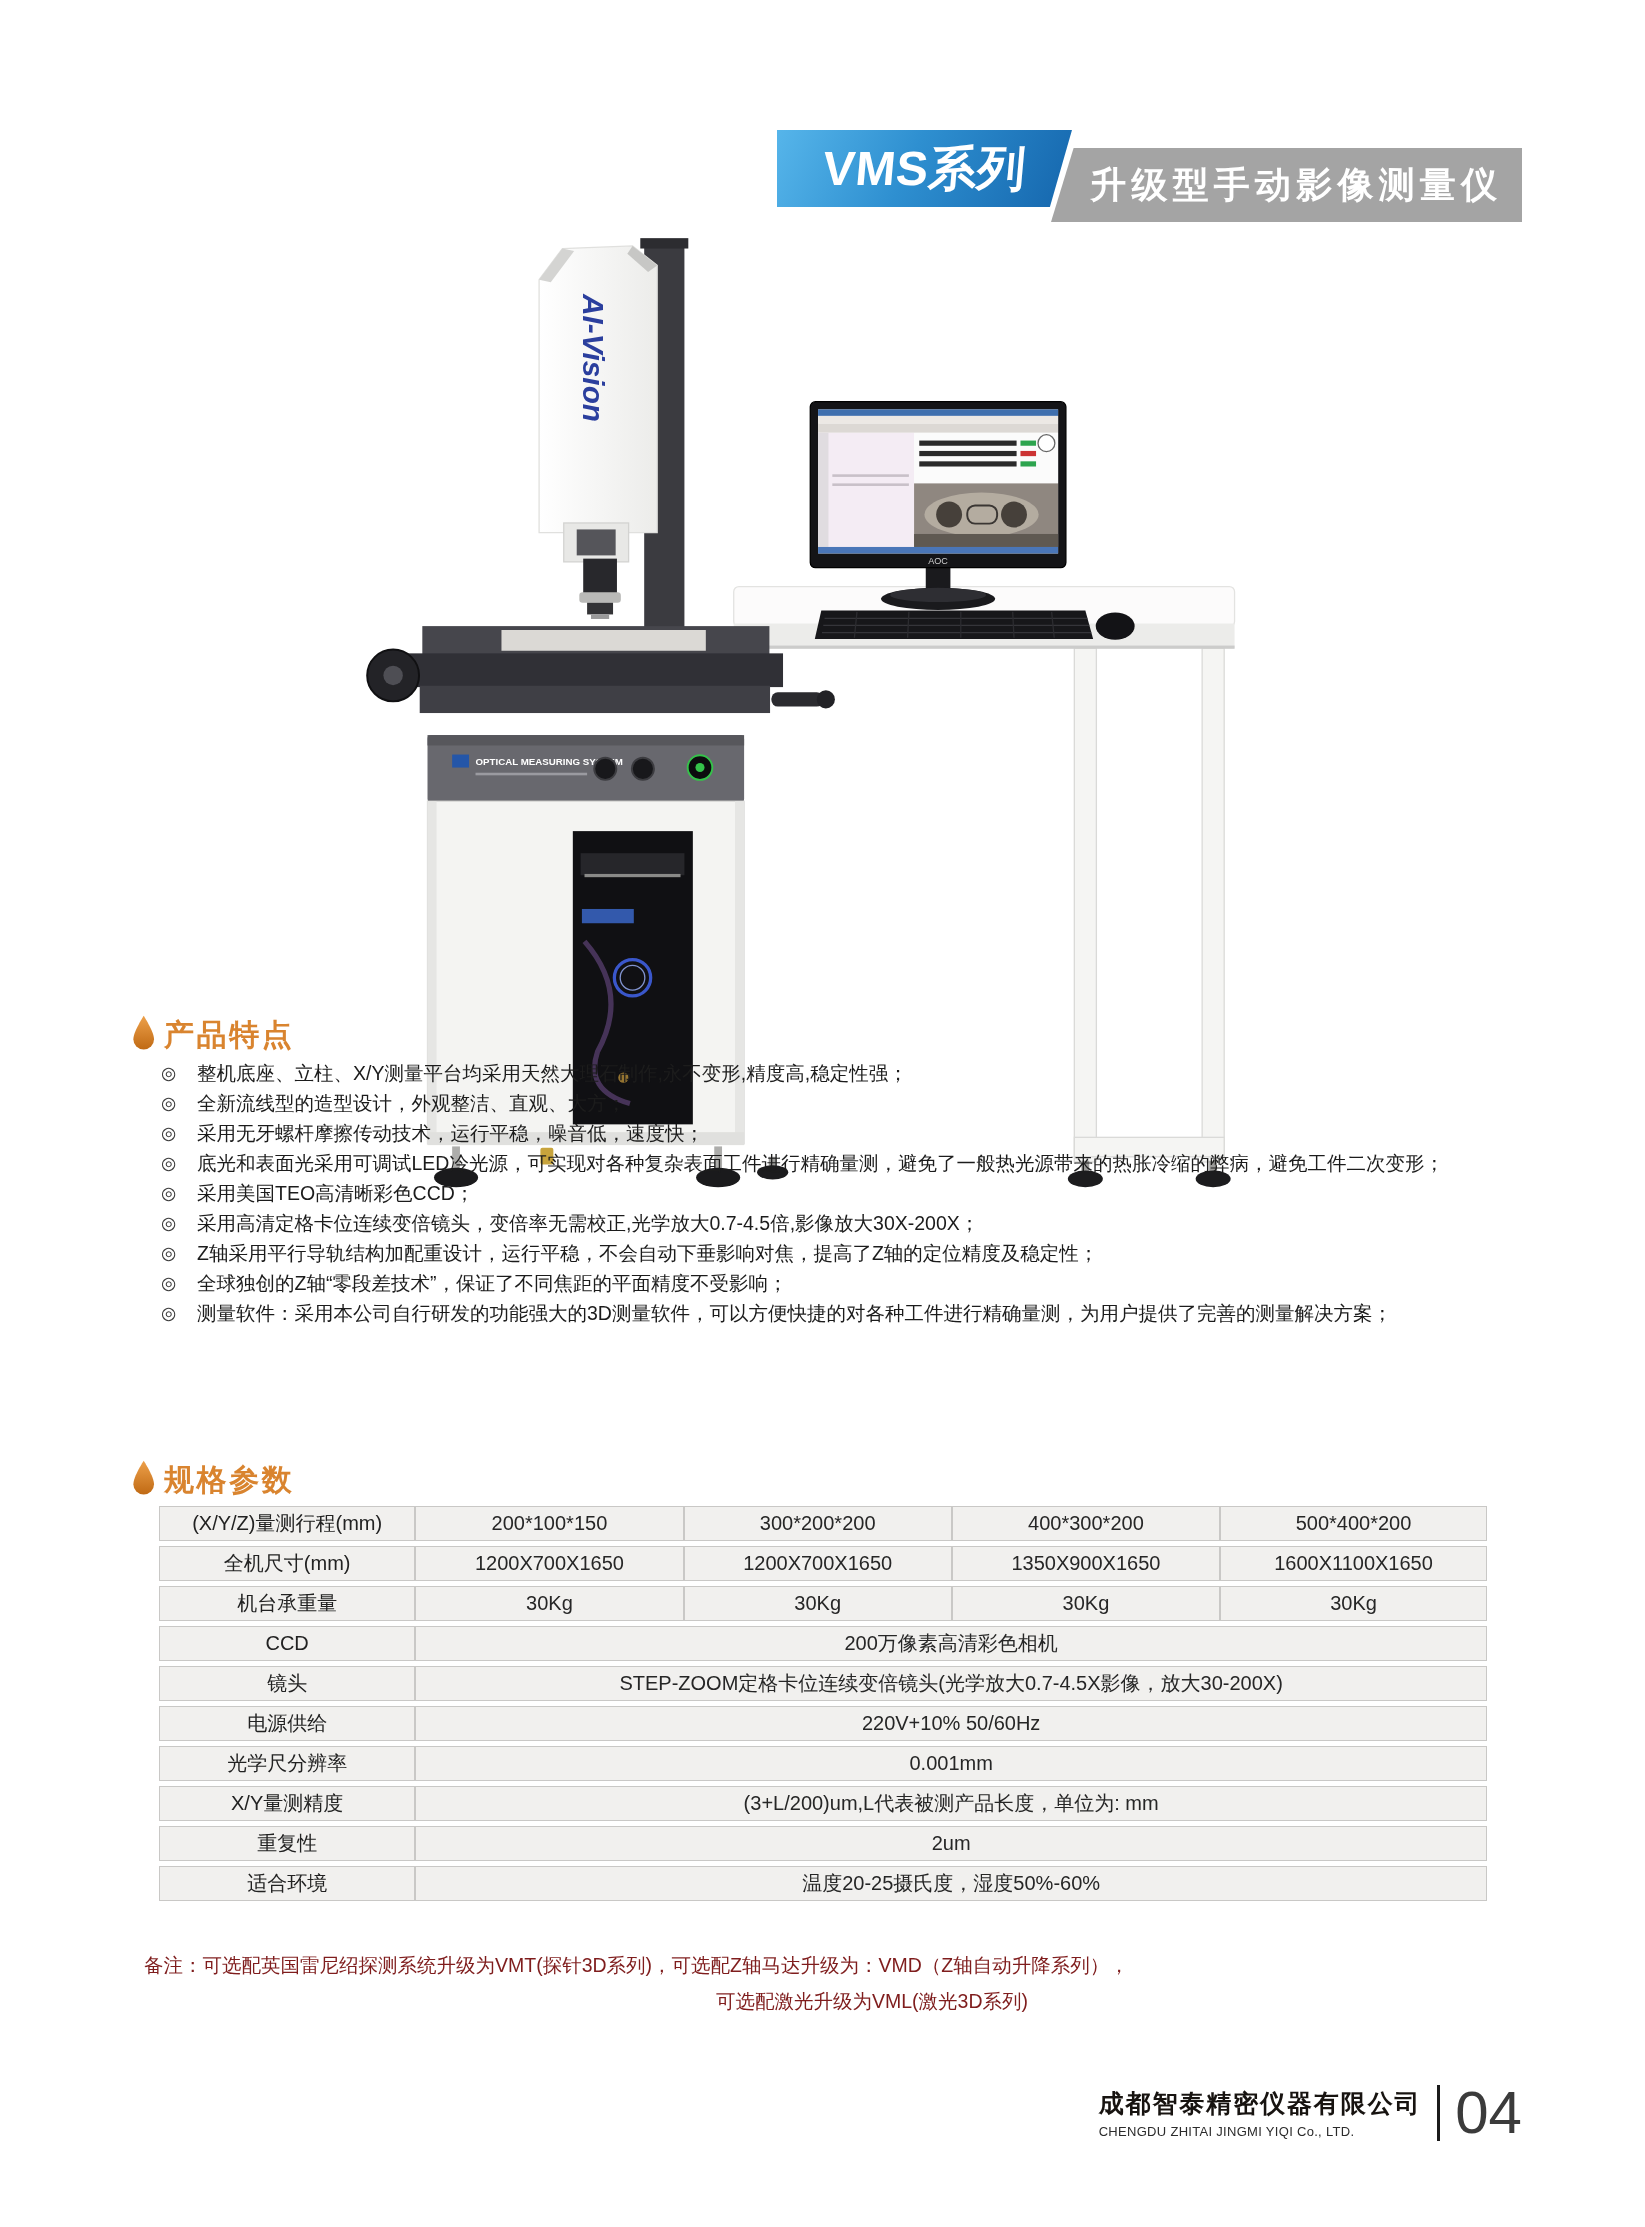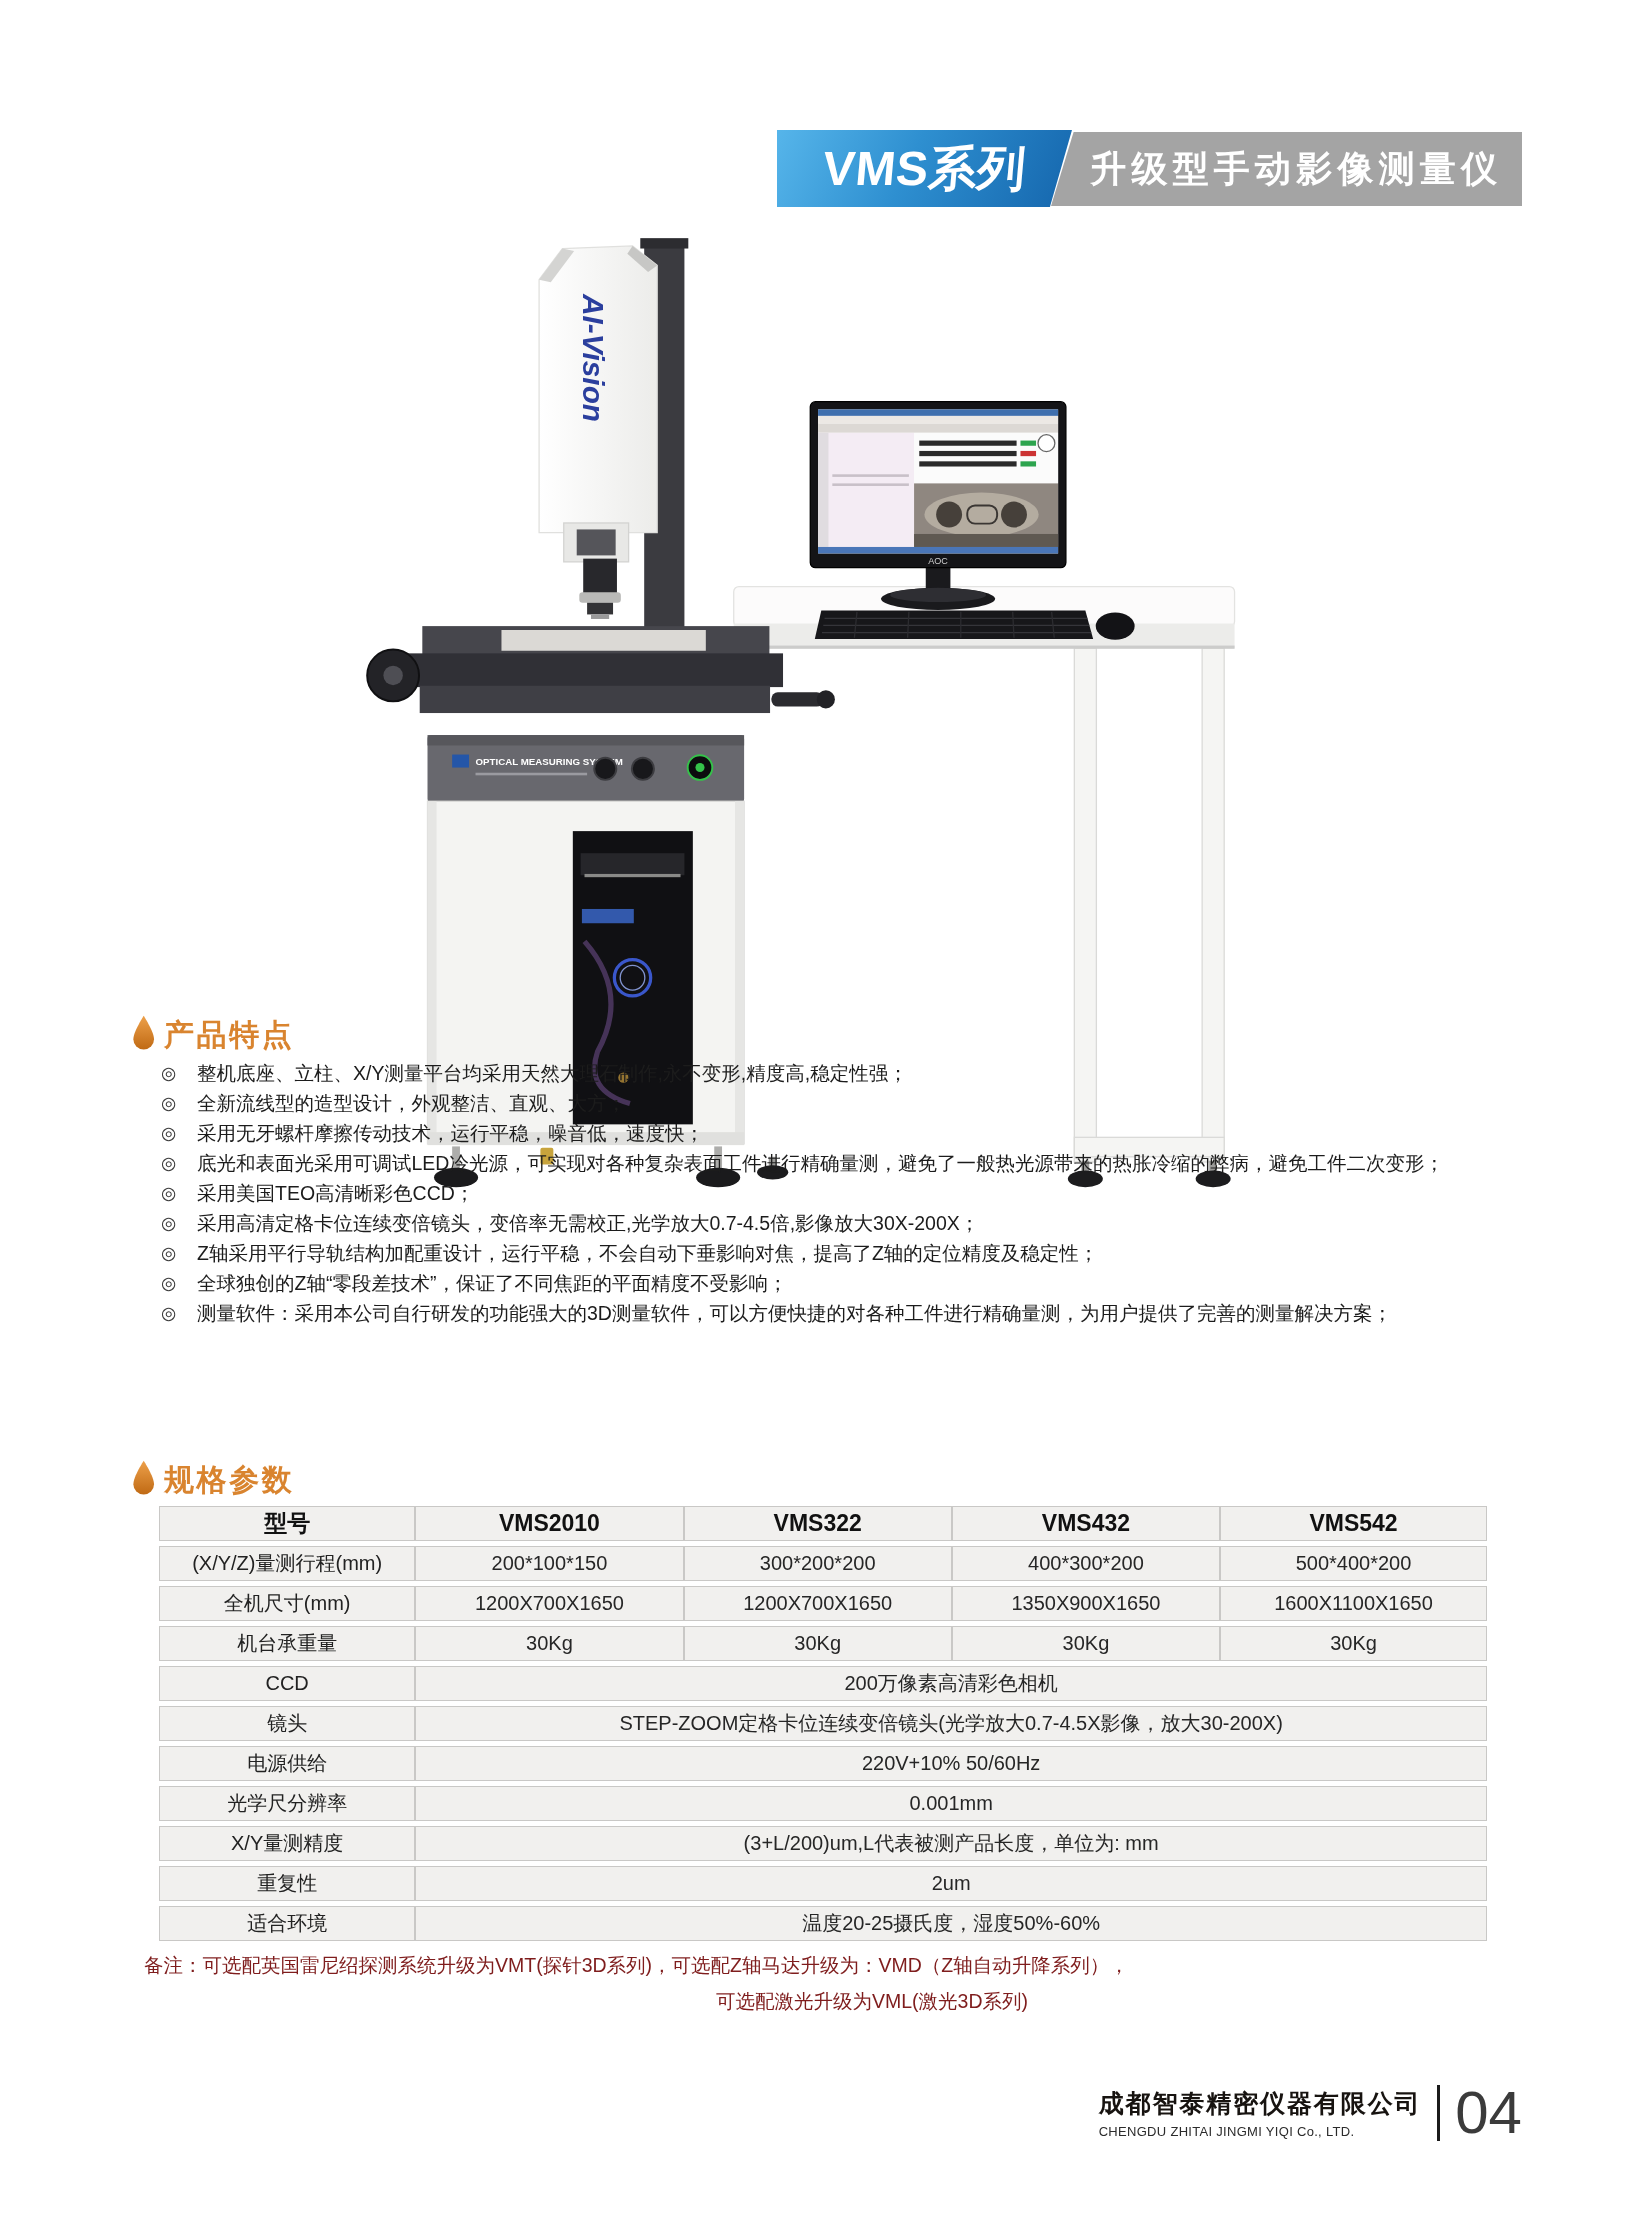--- a/index.html
+++ b/index.html
@@ -6,21 +6,21 @@
   .page{position:relative;width:1646px;height:2227px;background:#ffffff;overflow:hidden;
         font-family:"Liberation Sans","DejaVu Sans",sans-serif;color:#1e1e1e;}
   .abs{position:absolute;}
 
   
   .hdr-blue{left:777px;top:130px;width:295px;height:77px;
     clip-path:polygon(0 0,100% 0,92.5% 100%,0 100%);
     background:linear-gradient(115deg,#56b5ea 0%,#2e8fd0 45%,#1566ad 100%);
     display:flex;align-items:center;justify-content:center;}
   .hdr-blue span{color:#fff;font-size:48px;font-weight:bold;transform:skewX(-5deg);letter-spacing:0.6px;}
-  .hdr-gray{left:1051px;top:132px;width:471px;height:74px;
+  .hdr-gray{left:1051px;top:148px;width:471px;height:74px;
     clip-path:polygon(4.8% 0,100% 0,100% 100%,0 100%);
     background:#a4a4a4;display:flex;align-items:center;justify-content:center;}
   .hdr-gray span{color:#fff;font-size:36px;font-weight:bold;letter-spacing:5.2px;padding-left:19.5px;}
 
   
   .sec-title{font-size:30px;font-weight:bold;color:#d9842f;letter-spacing:2.6px;}
   .drop{width:23.4px;height:38px;}
 
   
   .feat-list{left:161px;top:1058px;width:1376px;list-style:none;margin:0;padding:0;}
@@ -217,27 +217,20 @@
   <table class="spec">
     <colgroup>
       <col style="width:19.3%">
         <col style="width:20.2%">
         <col style="width:20.2%">
       <col style="width:20.2%">
         <col style="width:20.1%">
     </colgroup>
     <tbody>
         <tr>
-          <th>型号</th>
-          <th>VMS2010</th>
-          <th>VMS322</th>
-          <th>VMS432</th>
-          <th>VMS542</th>
-        </tr>
-        <tr>
           <td class="rowlabel">(X/Y/Z)量测行程(mm)</td>
           <td>200*100*150</td>
           <td>300*200*200</td>
           <td>400*300*200</td>
           <td>500*400*200</td>
         </tr>
         <tr>
           <td class="rowlabel">全机尺寸(mm)</td>
           <td>1200X700X1650</td>
           <td>1200X700X1650</td>

